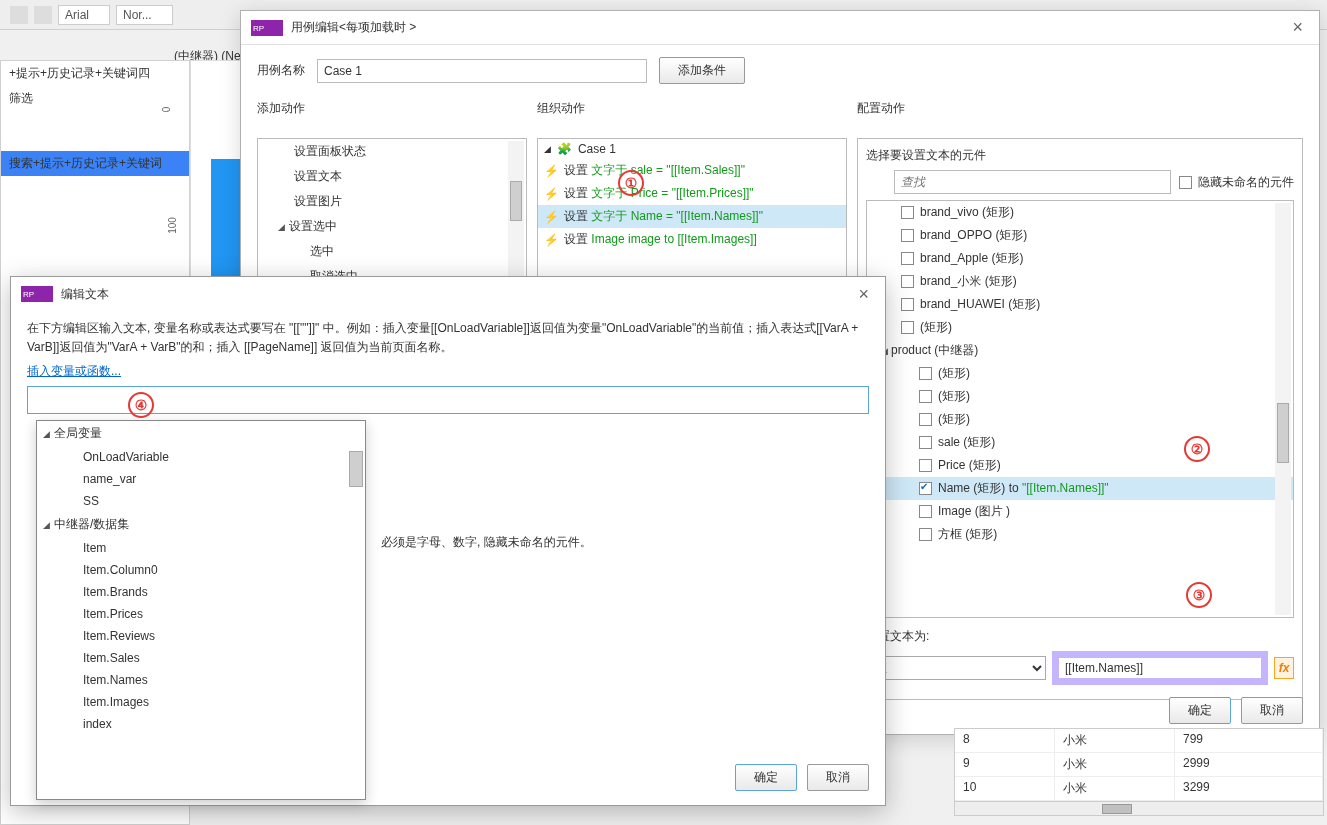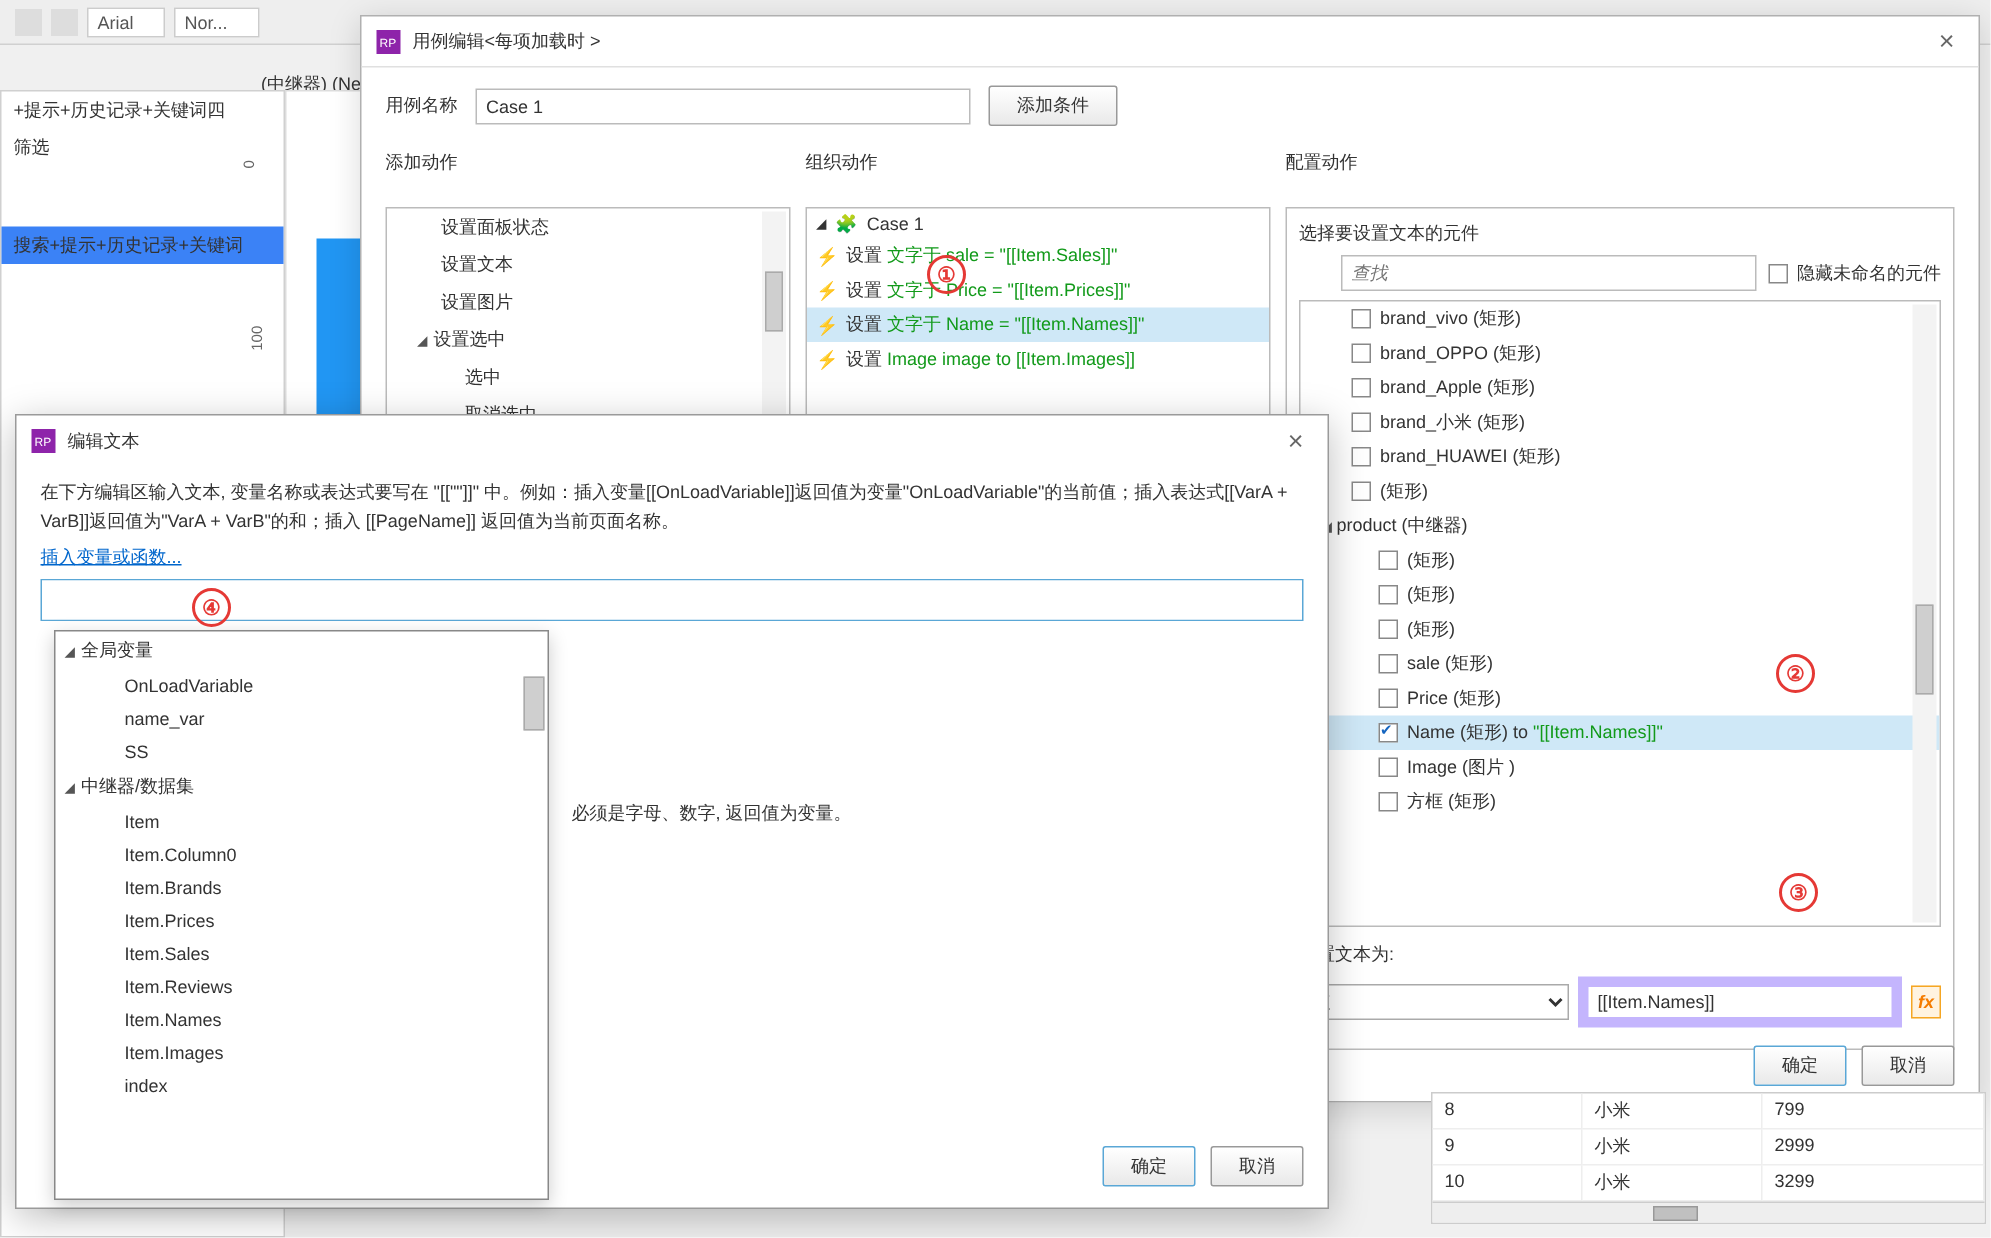--- a/index.html
+++ b/index.html
@@ -13,21 +13,21 @@
 .left-strip .node { padding:4px 8px; white-space:nowrap; overflow:hidden;}
 .left-strip .node.sel { background:#3b82f6;}
 .canvas { position:absolute; top:60px; left:190px; width:60px; height:220px; background:#fff; border:1px solid #ddd;}
 .canvas .bar { position:absolute; bottom:0; left:20px; width:40px; height:120px; background:#2196f3;}
 .ruler-num { position:absolute; left:164px; font-size:10px; color:#666; transform:rotate(-90deg);}
 .tab-label { position:absolute; top:48px; left:174px; font-size:12px; color:#333;}
 
 
 .dlg-case { position:absolute; top:10px; left:240px; width:1080px; height:725px; background:#fff; border:1px solid #b0b0b0; box-shadow:0 4px 20px rgba(0,0,0,.15);}
 .dlg-title { height:34px; display:flex; align-items:center; padding:0 10px; border-bottom:1px solid #e0e0e0;}
-.dlg-title .app-ico { width:16px; height:16px; background:#8e24aa; margin-right:8px; display:inline-block;}
+.dlg-title .app-ico { width:32px; height:16px; background:#8e24aa; margin-right:8px; display:inline-block;}
 .dlg-title .app-ico span{color:#fff;font-size:8px;line-height:16px;padding-left:2px;}
 .dlg-title .close { margin-left:auto; font-size:18px; color:#666; cursor:pointer; padding:0 6px;}
 .dlg-body { position:absolute; top:34px; left:0; right:0; bottom:0; padding:12px 16px;}
 .name-row { display:flex; align-items:center; gap:12px; margin-bottom:16px;}
 .name-row input { border:1px solid #bbb; padding:4px 6px; width:330px;}
 .btn { border:1px solid #999; background:linear-gradient(#fff,#e9e9e9); padding:4px 18px; border-radius:2px; cursor:pointer;}
 .cols { display:flex; gap:10px; height:600px;}
 .col { display:flex; flex-direction:column;}
 .col-title { font-size:12px; margin-bottom:21px;}
 .panel { border:1px solid #bbb; background:#fff; flex:1; overflow:auto; position:relative;}
@@ -228,39 +228,39 @@
   <div class="dlg-title">
     <span class="app-ico"><span>RP</span></span>
     <span>编辑文本</span>
     <span class="close">×</span>
   </div>
   <div class="instr">在下方编辑区输入文本, 变量名称或表达式要写在 "[[""]]" 中。例如：插入变量[[OnLoadVariable]]返回值为变量"OnLoadVariable"的当前值；插入表达式[[VarA + VarB]]返回值为"VarA + VarB"的和；插入 [[PageName]] 返回值为当前页面名称。</div>
   <div class="link">插入变量或函数...</div>
   <div class="txt-area">
     <input style="">
   </div>
-  <div class="hint">必须是字母、数字, 返回值为变量。</div>
+  <div class="hint">必须是字母、数字, 隐藏未命名的元件。</div>
   <div class="dlg-btn-row">
     <span class="btn" style="border-color:#5aa7d6">确定</span>
     <span class="btn">取消</span>
   </div>
 </div>
 
 <div class="dropdown">
   <div class="grp">全局变量</div>
   <div class="itm">OnLoadVariable</div>
   <div class="itm">name_var</div>
   <div class="itm">SS</div>
   <div class="grp">中继器/数据集</div>
   <div class="itm">Item</div>
   <div class="itm">Item.Column0</div>
   <div class="itm">Item.Brands</div>
   <div class="itm">Item.Prices</div>
+  <div class="itm">Item.Reviews</div>
   <div class="itm">Item.Sales</div>
-  <div class="itm">Item.Reviews</div>
   <div class="itm">Item.Names</div>
   <div class="itm">Item.Images</div>
   <div class="itm">index</div>
   <div class="scroll-thumb"></div>
 </div>
 
 <div class="minitable">
   <div class="r">
       <div class="c">8</div>
       <div class="c">小米</div>

